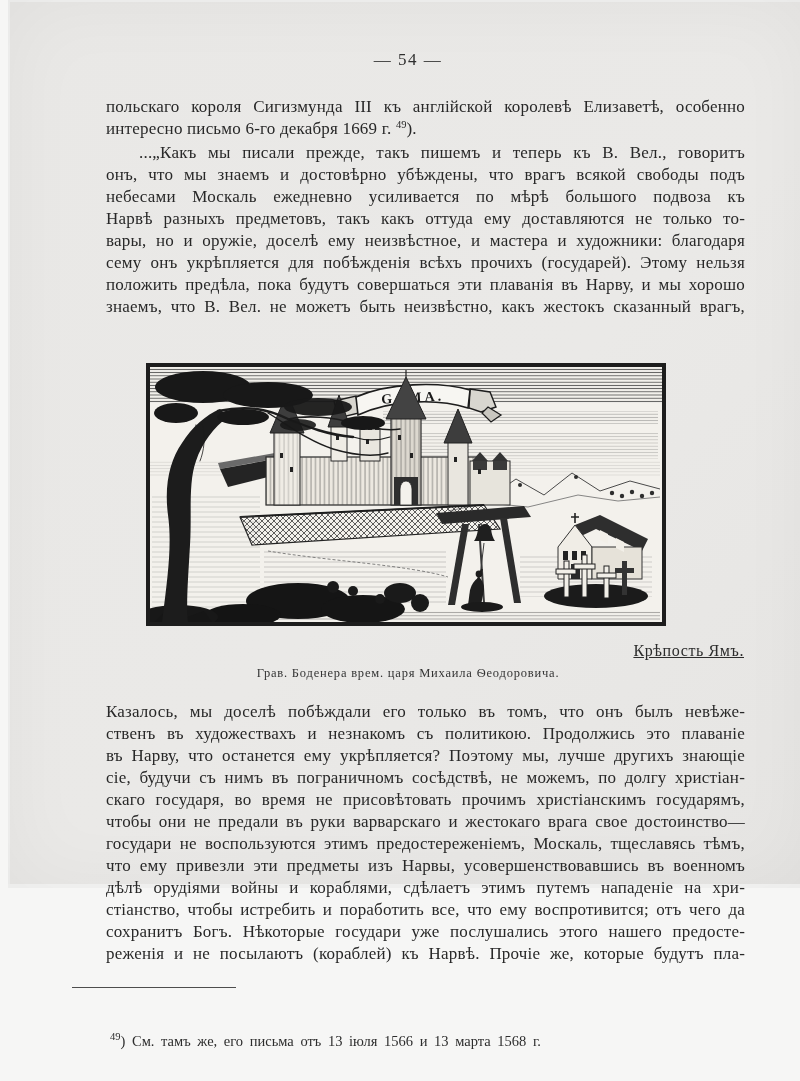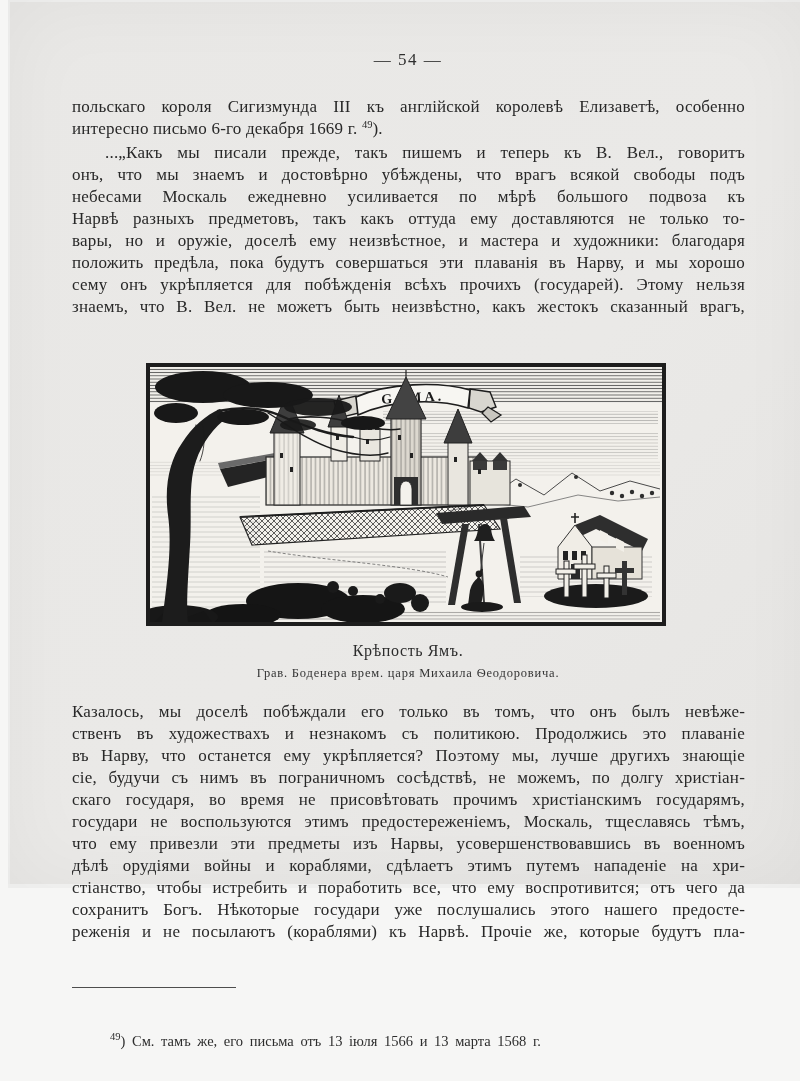--- a/index.html
+++ b/index.html
@@ -14,36 +14,36 @@
     background:linear-gradient(135deg,#e9e8e6 0%,#eae9e7 55%,#e6e5e3 100%);
     box-shadow:inset 0 0 80px rgba(0,0,0,0.045), inset -4px -4px 0 #f4f4f3, inset 2px 2px 0 #f1f1f0;
   }
   .page-number{
     position:absolute;left:64px;top:50px;width:672px;
     text-align:center;font-size:17px;letter-spacing:1.5px;color:#2f2f2f;
   }
   .para{position:absolute;left:64px;width:673px;font-size:17px;letter-spacing:.2px;}
   .line{
     height:22px;line-height:22px;white-space:nowrap;
-    text-align:justify;text-align-last:justify;
+    text-align:justify;text-align-last:justify;margin-left:34px;
   }
   .p1{top:96px;}
   .p1 .line:last-child{text-align-last:left;}
   .p2{top:142px;}
   .p2 .line:first-child{text-indent:33px;}
   .p3{top:701px;}
   sup{font-size:10.5px;line-height:0;vertical-align:6px;letter-spacing:0;}
   .figure{
     position:absolute;left:138px;top:363px;width:520px;height:263px;
     box-sizing:border-box;border:2px solid #1d1d1d;background:#f3f1ec;
   }
   .figure svg{display:block;width:100%;height:100%;}
   .caption-title{
-    position:absolute;left:64px;top:642px;width:672px;text-align:center;
-    font-size:16px;letter-spacing:.6px;color:#2c2c2c;
+    position:absolute;left:64px;top:642px;width:672px;text-align:right;
+    font-size:16px;letter-spacing:.6px;color:#2c2c2c;text-decoration:underline;
   }
   .caption-credit{
     position:absolute;left:64px;top:666px;width:672px;text-align:center;
     font-size:12.5px;font-weight:normal;letter-spacing:.8px;color:#343434;
   }
   .footnote-rule{position:absolute;left:64px;top:987px;width:164px;height:1px;background:#4d4d4d;}
   .footnote{position:absolute;left:64px;top:995px;width:672px;font-size:14.5px;word-spacing:3px;color:#2d2d2d;margin-top:36px;}
   .footnote .fn-line{text-indent:38px;line-height:20px;}
 </style>
 </head>
@@ -57,22 +57,22 @@
       <div class="line">польскаго короля Сигизмунда III къ англійской королевѣ Елизаветѣ, особенно</div>
       <div class="line"><span>интересно письмо 6-го декабря 1669 г. </span><sup>49</sup><span>).</span></div>
     </div>
 
   <div class="para p2">
       <div class="line">...„Какъ мы писали прежде, такъ пишемъ и теперь къ В. Вел., говоритъ</div>
       <div class="line">онъ, что мы знаемъ и достовѣрно убѣждены, что врагъ всякой свободы подъ</div>
       <div class="line">небесами Москаль ежедневно усиливается по мѣрѣ большого подвоза къ</div>
       <div class="line">Нарвѣ разныхъ предметовъ, такъ какъ оттуда ему доставляются не только то-</div>
       <div class="line">вары, но и оружіе, доселѣ ему неизвѣстное, и мастера и художники: благодаря</div>
+      <div class="line">сему онъ укрѣпляется для побѣжденія всѣхъ прочихъ (государей). Этому нельзя</div>
       <div class="line">положить предѣла, пока будутъ совершаться эти плаванія въ Нарву, и мы хорошо</div>
-      <div class="line">сему онъ укрѣпляется для побѣжденія всѣхъ прочихъ (государей). Этому нельзя</div>
       <div class="line">знаемъ, что В. Вел. не можетъ быть неизвѣстно, какъ жестокъ сказанный врагъ,</div>
     </div>
 
   <figure class="figure" style="margin:0">
     <svg viewBox="0 0 516 259" preserveAspectRatio="none">
       <defs>
         <pattern id="hl" width="4" height="3.2" patternUnits="userSpaceOnUse">
           <line x1="0" y1="1.2" x2="4" y2="1.2" stroke="#3f3f3f" stroke-width="0.9"></line>
         </pattern>
         <pattern id="hl2" width="6" height="5" patternUnits="userSpaceOnUse">
@@ -250,26 +250,27 @@
 
   <div class="caption-title">Крѣпость Ямъ.</div>
   <div class="caption-credit">Грав. Боденера врем. царя Михаила Ѳеодоровича.</div>
 
   <div class="para p3">
       <div class="line">Казалось, мы доселѣ побѣждали его только въ томъ, что онъ былъ невѣже-</div>
       <div class="line">ственъ въ художествахъ и незнакомъ съ политикою. Продолжись это плаваніе</div>
       <div class="line">въ Нарву, что останется ему укрѣпляется? Поэтому мы, лучше другихъ знающіе</div>
       <div class="line">сіе, будучи съ нимъ въ пограничномъ сосѣдствѣ, не можемъ, по долгу христіан-</div>
       <div class="line">скаго государя, во время не присовѣтовать прочимъ христіанскимъ государямъ,</div>
+      <div class="line">чтобы они не предали въ руки варварскаго и жестокаго врага свое достоинство—</div>
       <div class="line">государи не воспользуются этимъ предостереженіемъ, Москаль, тщеславясь тѣмъ,</div>
       <div class="line">что ему привезли эти предметы изъ Нарвы, усовершенствовавшись въ военномъ</div>
       <div class="line">дѣлѣ орудіями войны и кораблями, сдѣлаетъ этимъ путемъ нападеніе на хри-</div>
       <div class="line">стіанство, чтобы истребить и поработить все, что ему воспротивится; отъ чего да</div>
       <div class="line">сохранитъ Богъ. Нѣкоторые государи уже послушались этого нашего предосте-</div>
-      <div class="line">реженія и не посылаютъ (кораблями) къ Нарвѣ. Прочіе же, которые будутъ пла-</div>
+      <div class="line">реженія и не посылаютъ (кораблей) къ Нарвѣ. Прочіе же, которые будутъ пла-</div>
     </div>
 
   <div class="footnote-rule"></div>
   <div class="footnote">
     <div class="fn-line"><sup>49</sup><span>) См. тамъ же, его письма отъ 13 іюля 1566 и 13 марта 1568 г.</span></div>
   </div>
 
 </div>
 
 </body></html>

